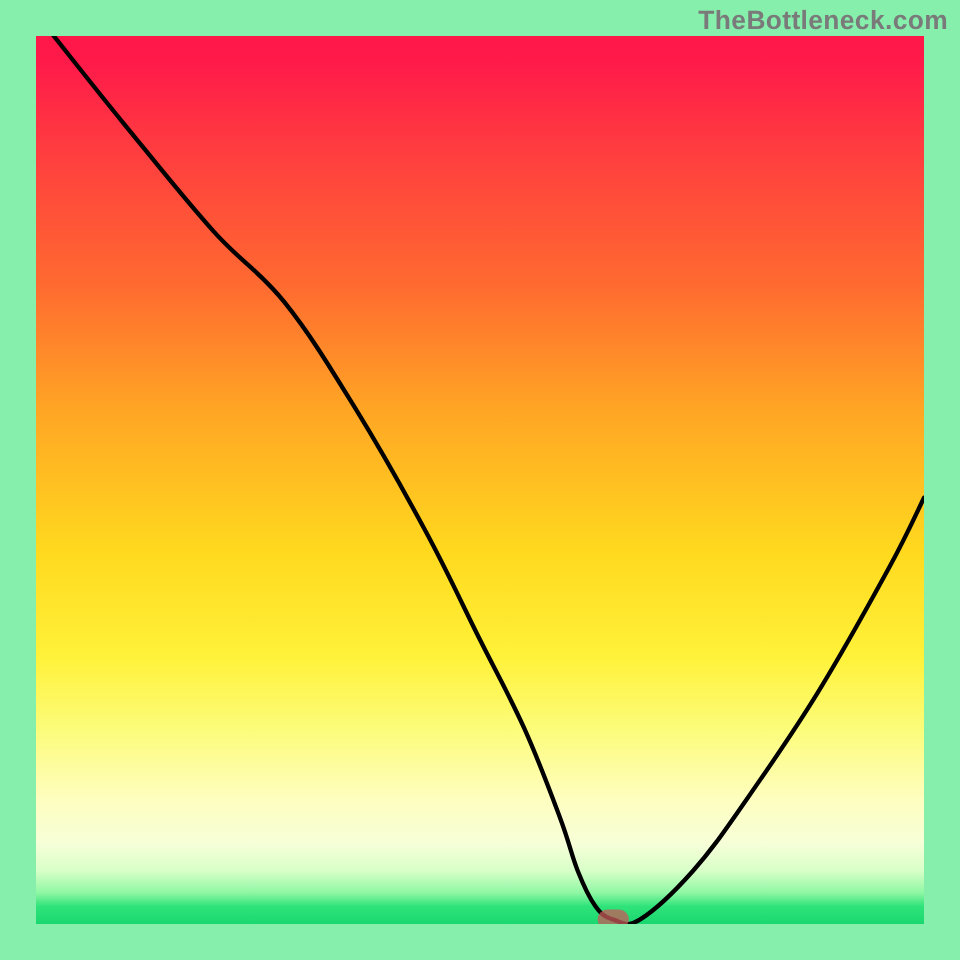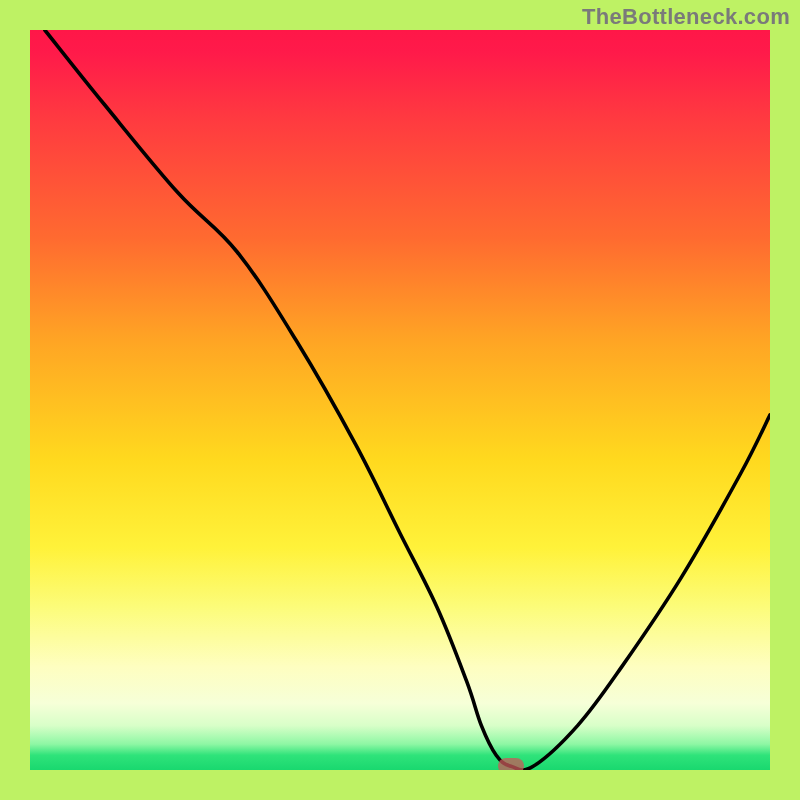--- a/index.html
+++ b/index.html
@@ -8,21 +8,21 @@
     width: 800px;
     height: 800px;
     background: #000;
     overflow: hidden;
     font-family: Arial, Helvetica, sans-serif;
   }
   .frame {
     position: relative;
     width: 800px;
     height: 800px;
-    background: #bef264;
+    background: #86efac;
   }
   .watermark {
     position: absolute;
     top: 4px;
     right: 10px;
     color: #7a7a7a;
     font-size: 22px;
     font-weight: 600;
     letter-spacing: 0.3px;
     z-index: 30;

